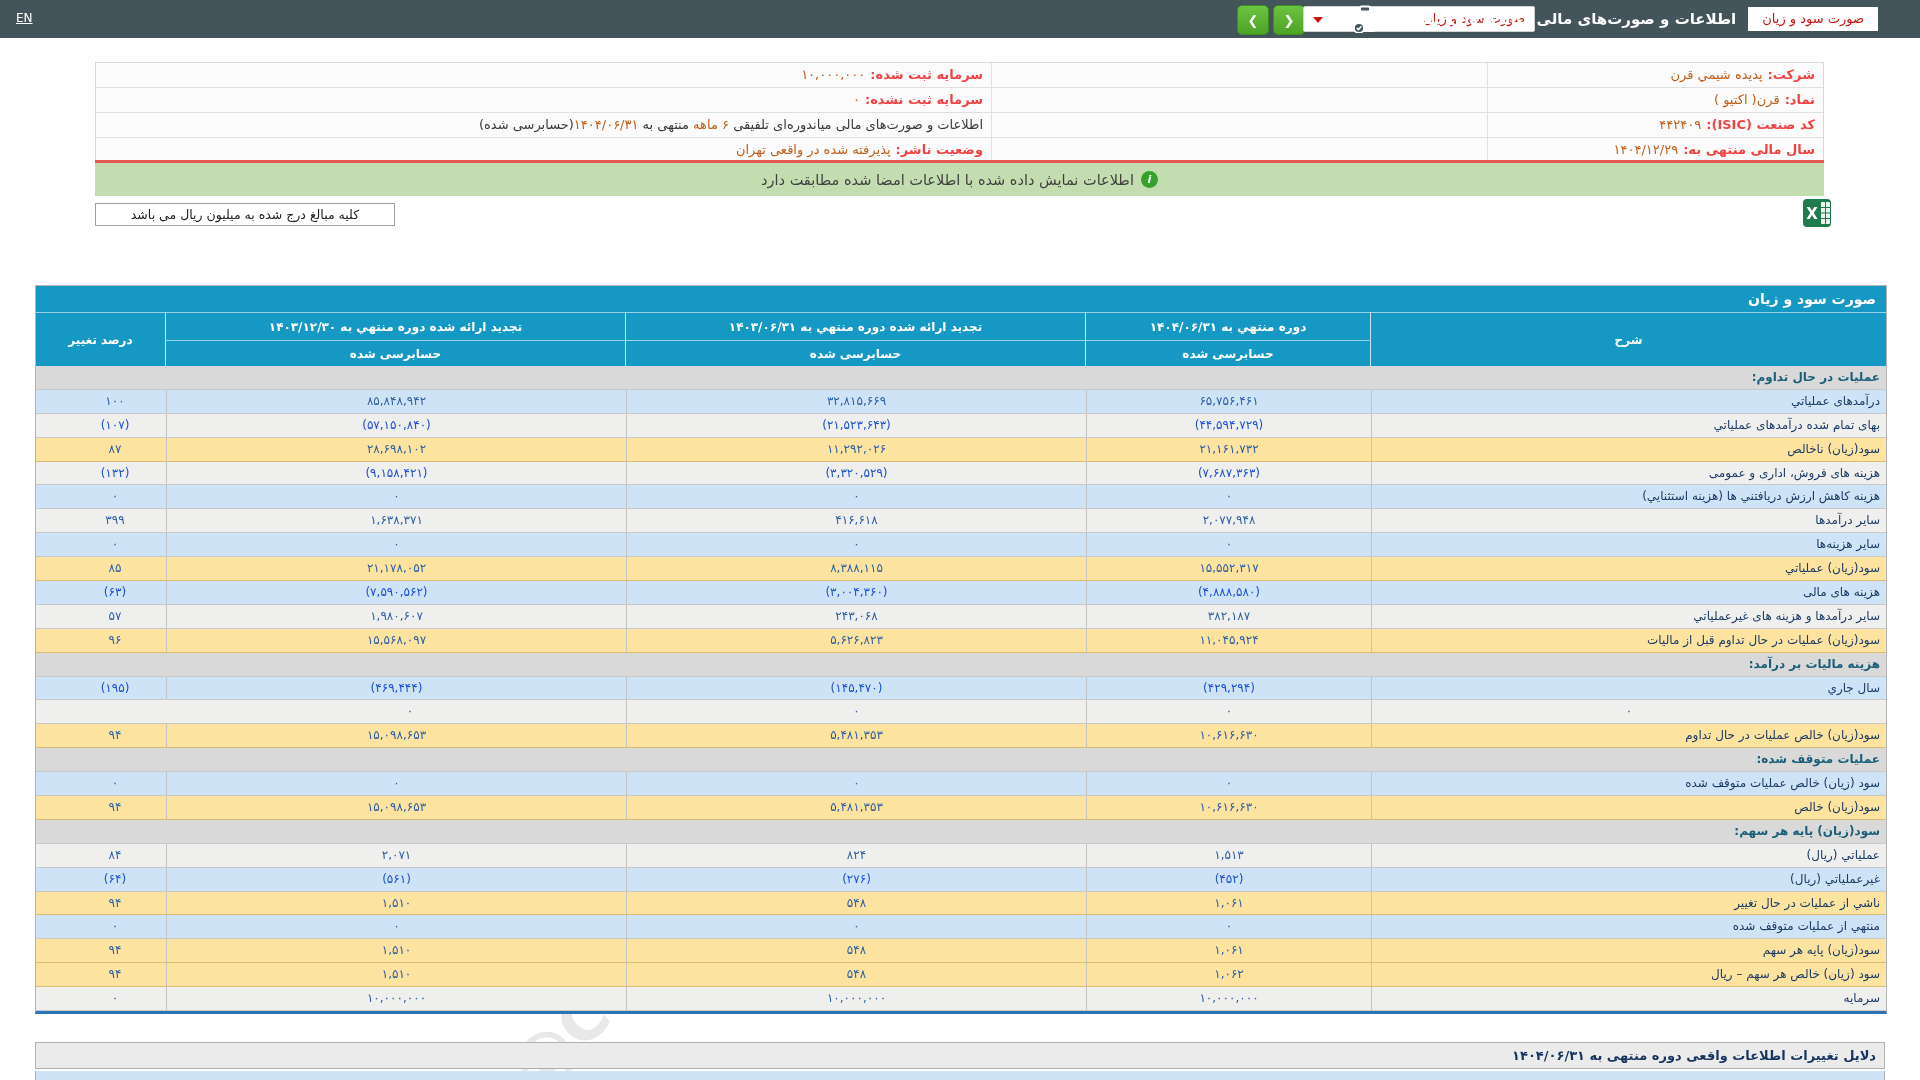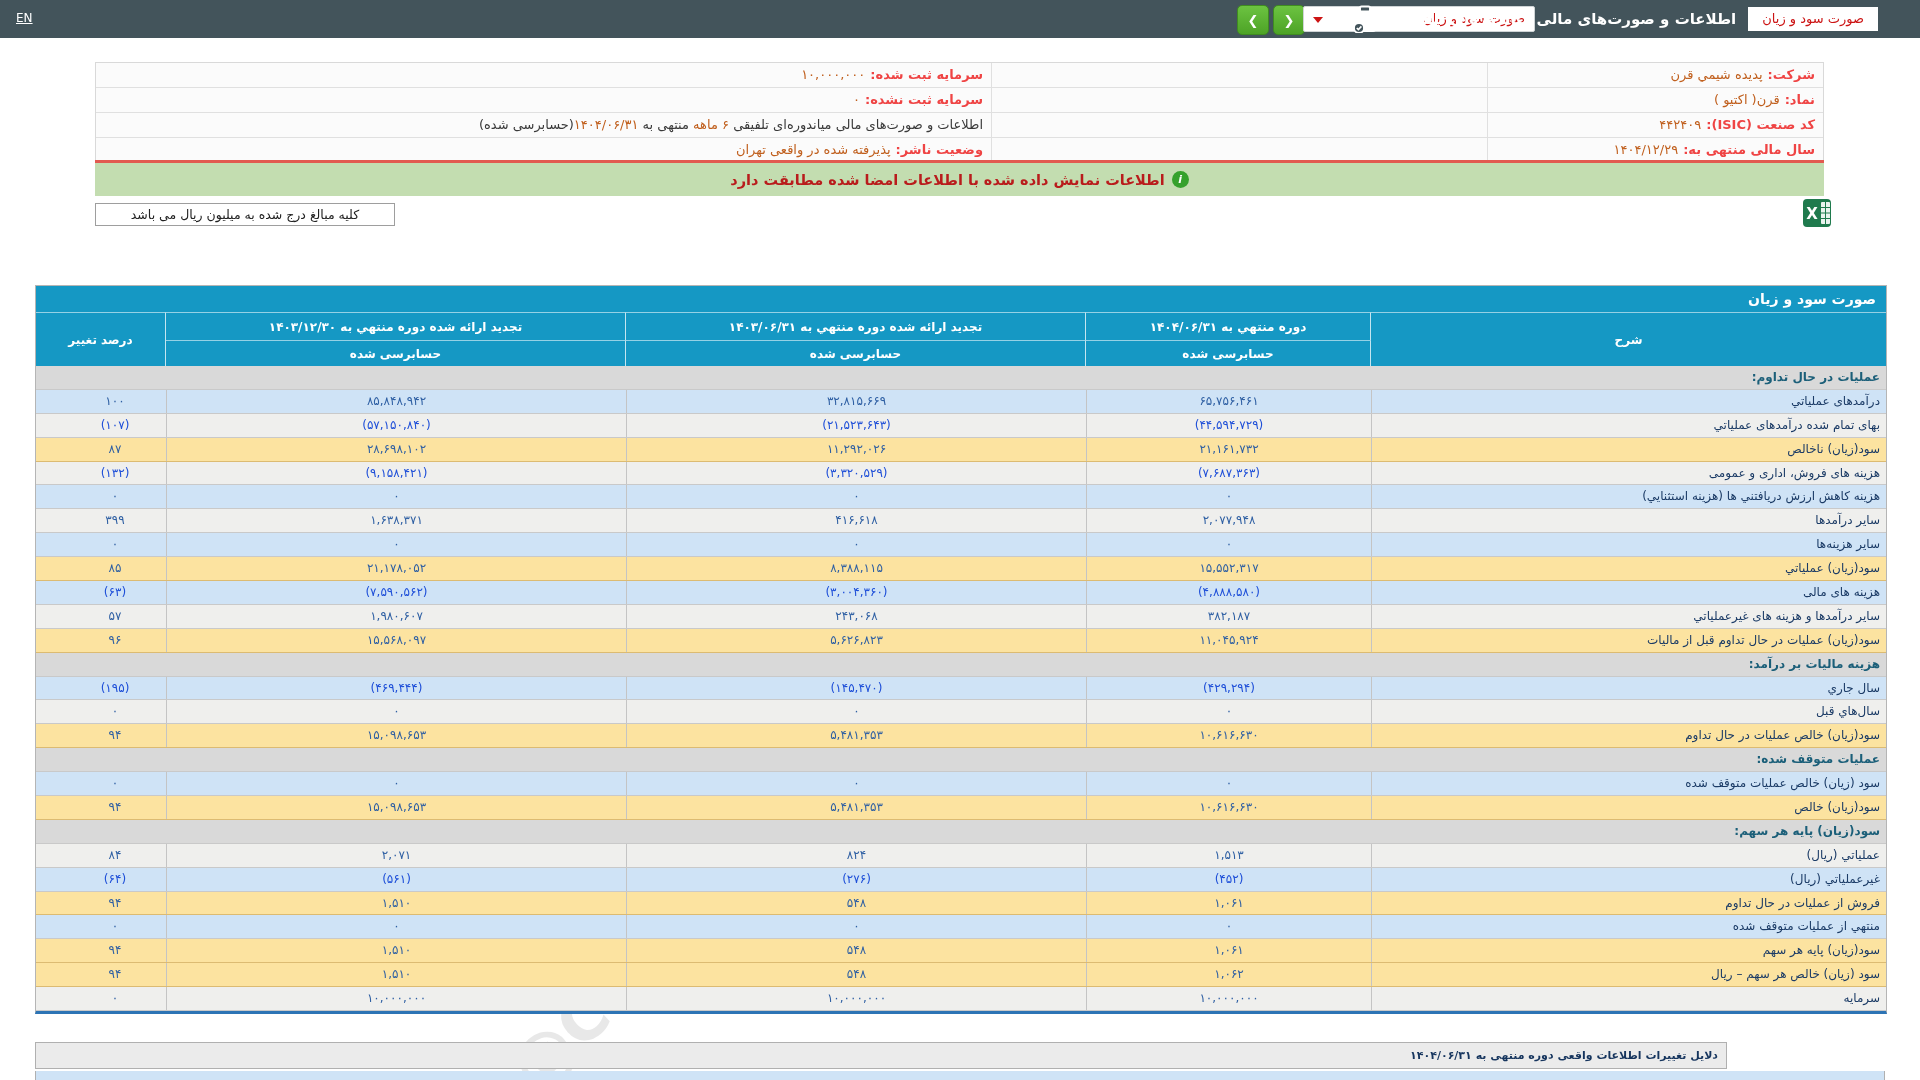--- a/index.html
+++ b/index.html
@@ -33,21 +33,21 @@
     white-space:nowrap;overflow:hidden;color:#3a3a3a;}
   .info-cell:last-child{border-left:none;}
   .info-label{font-weight:bold;color:#ef4444;}
   .info-value{color:#c05f1d;margin-right:5px;}
   .num{direction:ltr;unicode-bidi:isolate;}
   .hl{color:#c05f1d;}
   
   .red-rule{position:absolute;left:95px;top:160px;width:1729px;height:3px;background:#e25a50;}
   .banner{position:absolute;left:95px;top:163px;width:1729px;height:33px;background:#c3ddb0;
     display:flex;align-items:center;justify-content:center;direction:rtl;gap:7px;}
-  .banner-text{color:#b91c1c;font-size:14.5px;font-weight:bold;}
+  .banner-text{color:#404040;font-size:14.5px;font-weight:normal;}
   .info-badge{width:17px;height:17px;border-radius:50%;background:#35a12c;color:#fff;font-size:11px;
     font-weight:bold;display:flex;align-items:center;justify-content:center;font-style:italic;}
   
   .note-box{position:absolute;left:95px;top:203px;width:300px;height:23px;border:1px solid #9e9e9e;background:#fff;
     font-size:12.5px;color:#222;text-align:center;line-height:22px;direction:rtl;box-sizing:border-box;}
   .excel-btn{position:absolute;left:1800px;top:196px;width:34px;height:34px;cursor:pointer;}
   
   .wm{position:absolute;font-size:62px;font-weight:bold;color:rgba(90,90,90,0.14);
     white-space:nowrap;pointer-events:none;transform-origin:left center;}
   .wm1{left:575px;top:608px;transform:rotate(-42deg);}
@@ -77,23 +77,23 @@
   .trow.yellow{background:#fce3a0;border-bottom:1px solid #dcbb72;}
   .trow.section{background:#d9d9d9;}
   .cell{border-left:1px solid #c4c4c4;font-size:12px;line-height:22.5px;overflow:hidden;white-space:nowrap;}
   .cell:last-child{border-left:none;padding-left:28px;}
   .cell.desc{padding-right:6px;color:#1b3b66;border-left:1px solid #c4c4c4;}
   .cell.sec{grid-column:1/-1;padding-right:6px;font-weight:bold;color:#1b5f79;border-left:none;}
   .cell.val,.cell.pct{text-align:center;}
   .pos{color:#2e5fa3;}
   .neg{color:#1d4ed8;}
   
-  .reasons{position:absolute;left:35px;top:1042px;width:1692px;height:27px;background:#ebebeb;
+  .reasons{position:absolute;left:35px;top:1042px;width:1850px;height:27px;background:#ebebeb;
     border:1px solid #b0b0b0;box-sizing:border-box;direction:rtl;padding-right:8px;
-    font-size:11px;font-weight:bold;color:#16355e;line-height:25px;}
+    font-size:13px;font-weight:bold;color:#16355e;line-height:25px;}
   .next-sliver{position:absolute;left:35px;top:1071px;width:1850px;height:14px;background:#cfe3f6;
     border-left:1px solid #b0b0b0;border-right:1px solid #b0b0b0;box-sizing:border-box;}
 </style>
 </head>
 <body>
 
 <div class="topbar">
   <a class="en-link">EN</a>
 
   <div class="navbtns">
@@ -276,21 +276,20 @@
         <div class="cell sec">هزینه مالیات بر درآمد:</div>
       </div>
       <div class="trow blue">
         <div class="cell desc">سال جاري</div>
         <div class="cell val"><span class="num neg">(۴۲۹,۲۹۴)</span></div>
         <div class="cell val"><span class="num neg">(۱۴۵,۴۷۰)</span></div>
         <div class="cell val"><span class="num neg">(۴۶۹,۴۴۴)</span></div>
         <div class="cell pct"><span class="num neg">(۱۹۵)</span></div>
       </div>
       <div class="trow white">
-        <div class="cell desc">سال‌هاي قبل</div>
         <div class="cell val"><span class="num pos">۰</span></div>
         <div class="cell val"><span class="num pos">۰</span></div>
         <div class="cell val"><span class="num pos">۰</span></div>
         <div class="cell pct"><span class="num pos">۰</span></div>
       </div>
       <div class="trow yellow">
         <div class="cell desc">سود(زیان) خالص عملیات در حال تداوم</div>
         <div class="cell val"><span class="num pos">۱۰,۶۱۶,۶۳۰</span></div>
         <div class="cell val"><span class="num pos">۵,۴۸۱,۳۵۳</span></div>
         <div class="cell val"><span class="num pos">۱۵,۰۹۸,۶۵۳</span></div>
@@ -324,21 +323,21 @@
         <div class="cell pct"><span class="num pos">۸۴</span></div>
       </div>
       <div class="trow blue">
         <div class="cell desc">غیرعملیاتي (ریال)</div>
         <div class="cell val"><span class="num neg">(۴۵۲)</span></div>
         <div class="cell val"><span class="num neg">(۲۷۶)</span></div>
         <div class="cell val"><span class="num neg">(۵۶۱)</span></div>
         <div class="cell pct"><span class="num neg">(۶۴)</span></div>
       </div>
       <div class="trow yellow">
-        <div class="cell desc">فروش از عملیات در حال تداوم</div>
+        <div class="cell desc">ناشي از عملیات در حال تغییر</div>
         <div class="cell val"><span class="num pos">۱,۰۶۱</span></div>
         <div class="cell val"><span class="num pos">۵۴۸</span></div>
         <div class="cell val"><span class="num pos">۱,۵۱۰</span></div>
         <div class="cell pct"><span class="num pos">۹۴</span></div>
       </div>
       <div class="trow blue">
         <div class="cell desc">منتهي از عملیات متوقف شده</div>
         <div class="cell val"><span class="num pos">۰</span></div>
         <div class="cell val"><span class="num pos">۰</span></div>
         <div class="cell val"><span class="num pos">۰</span></div>

